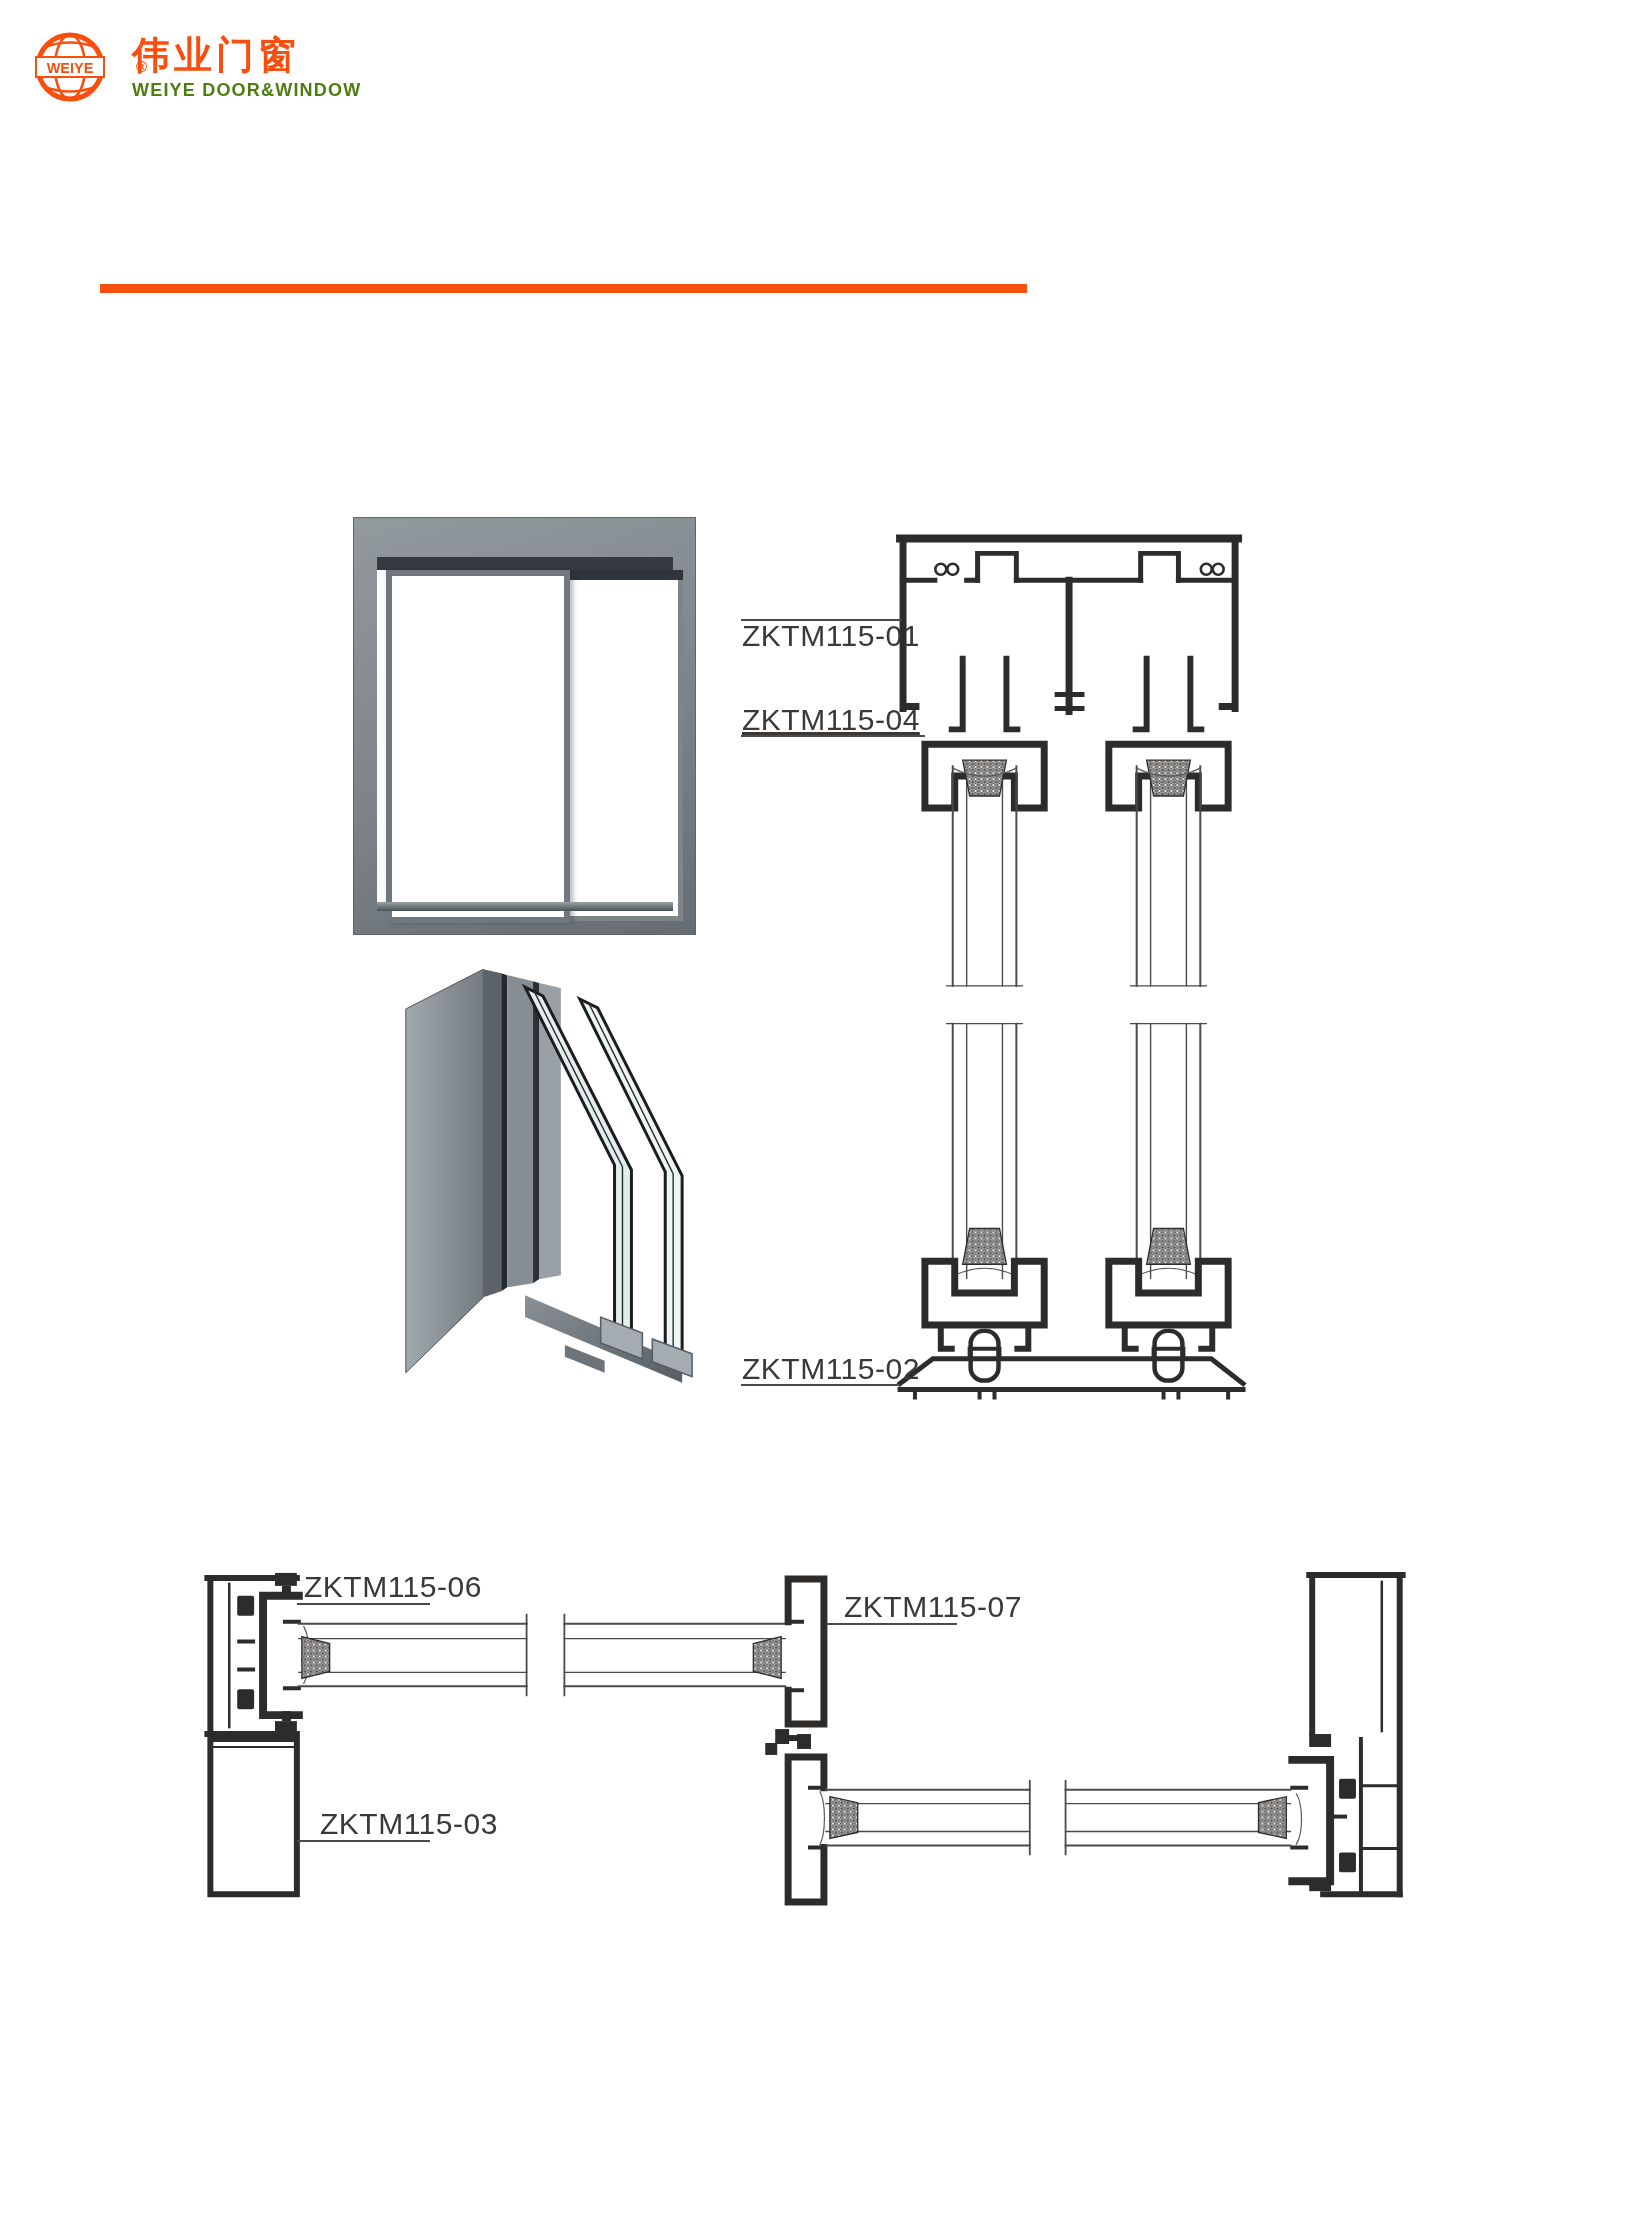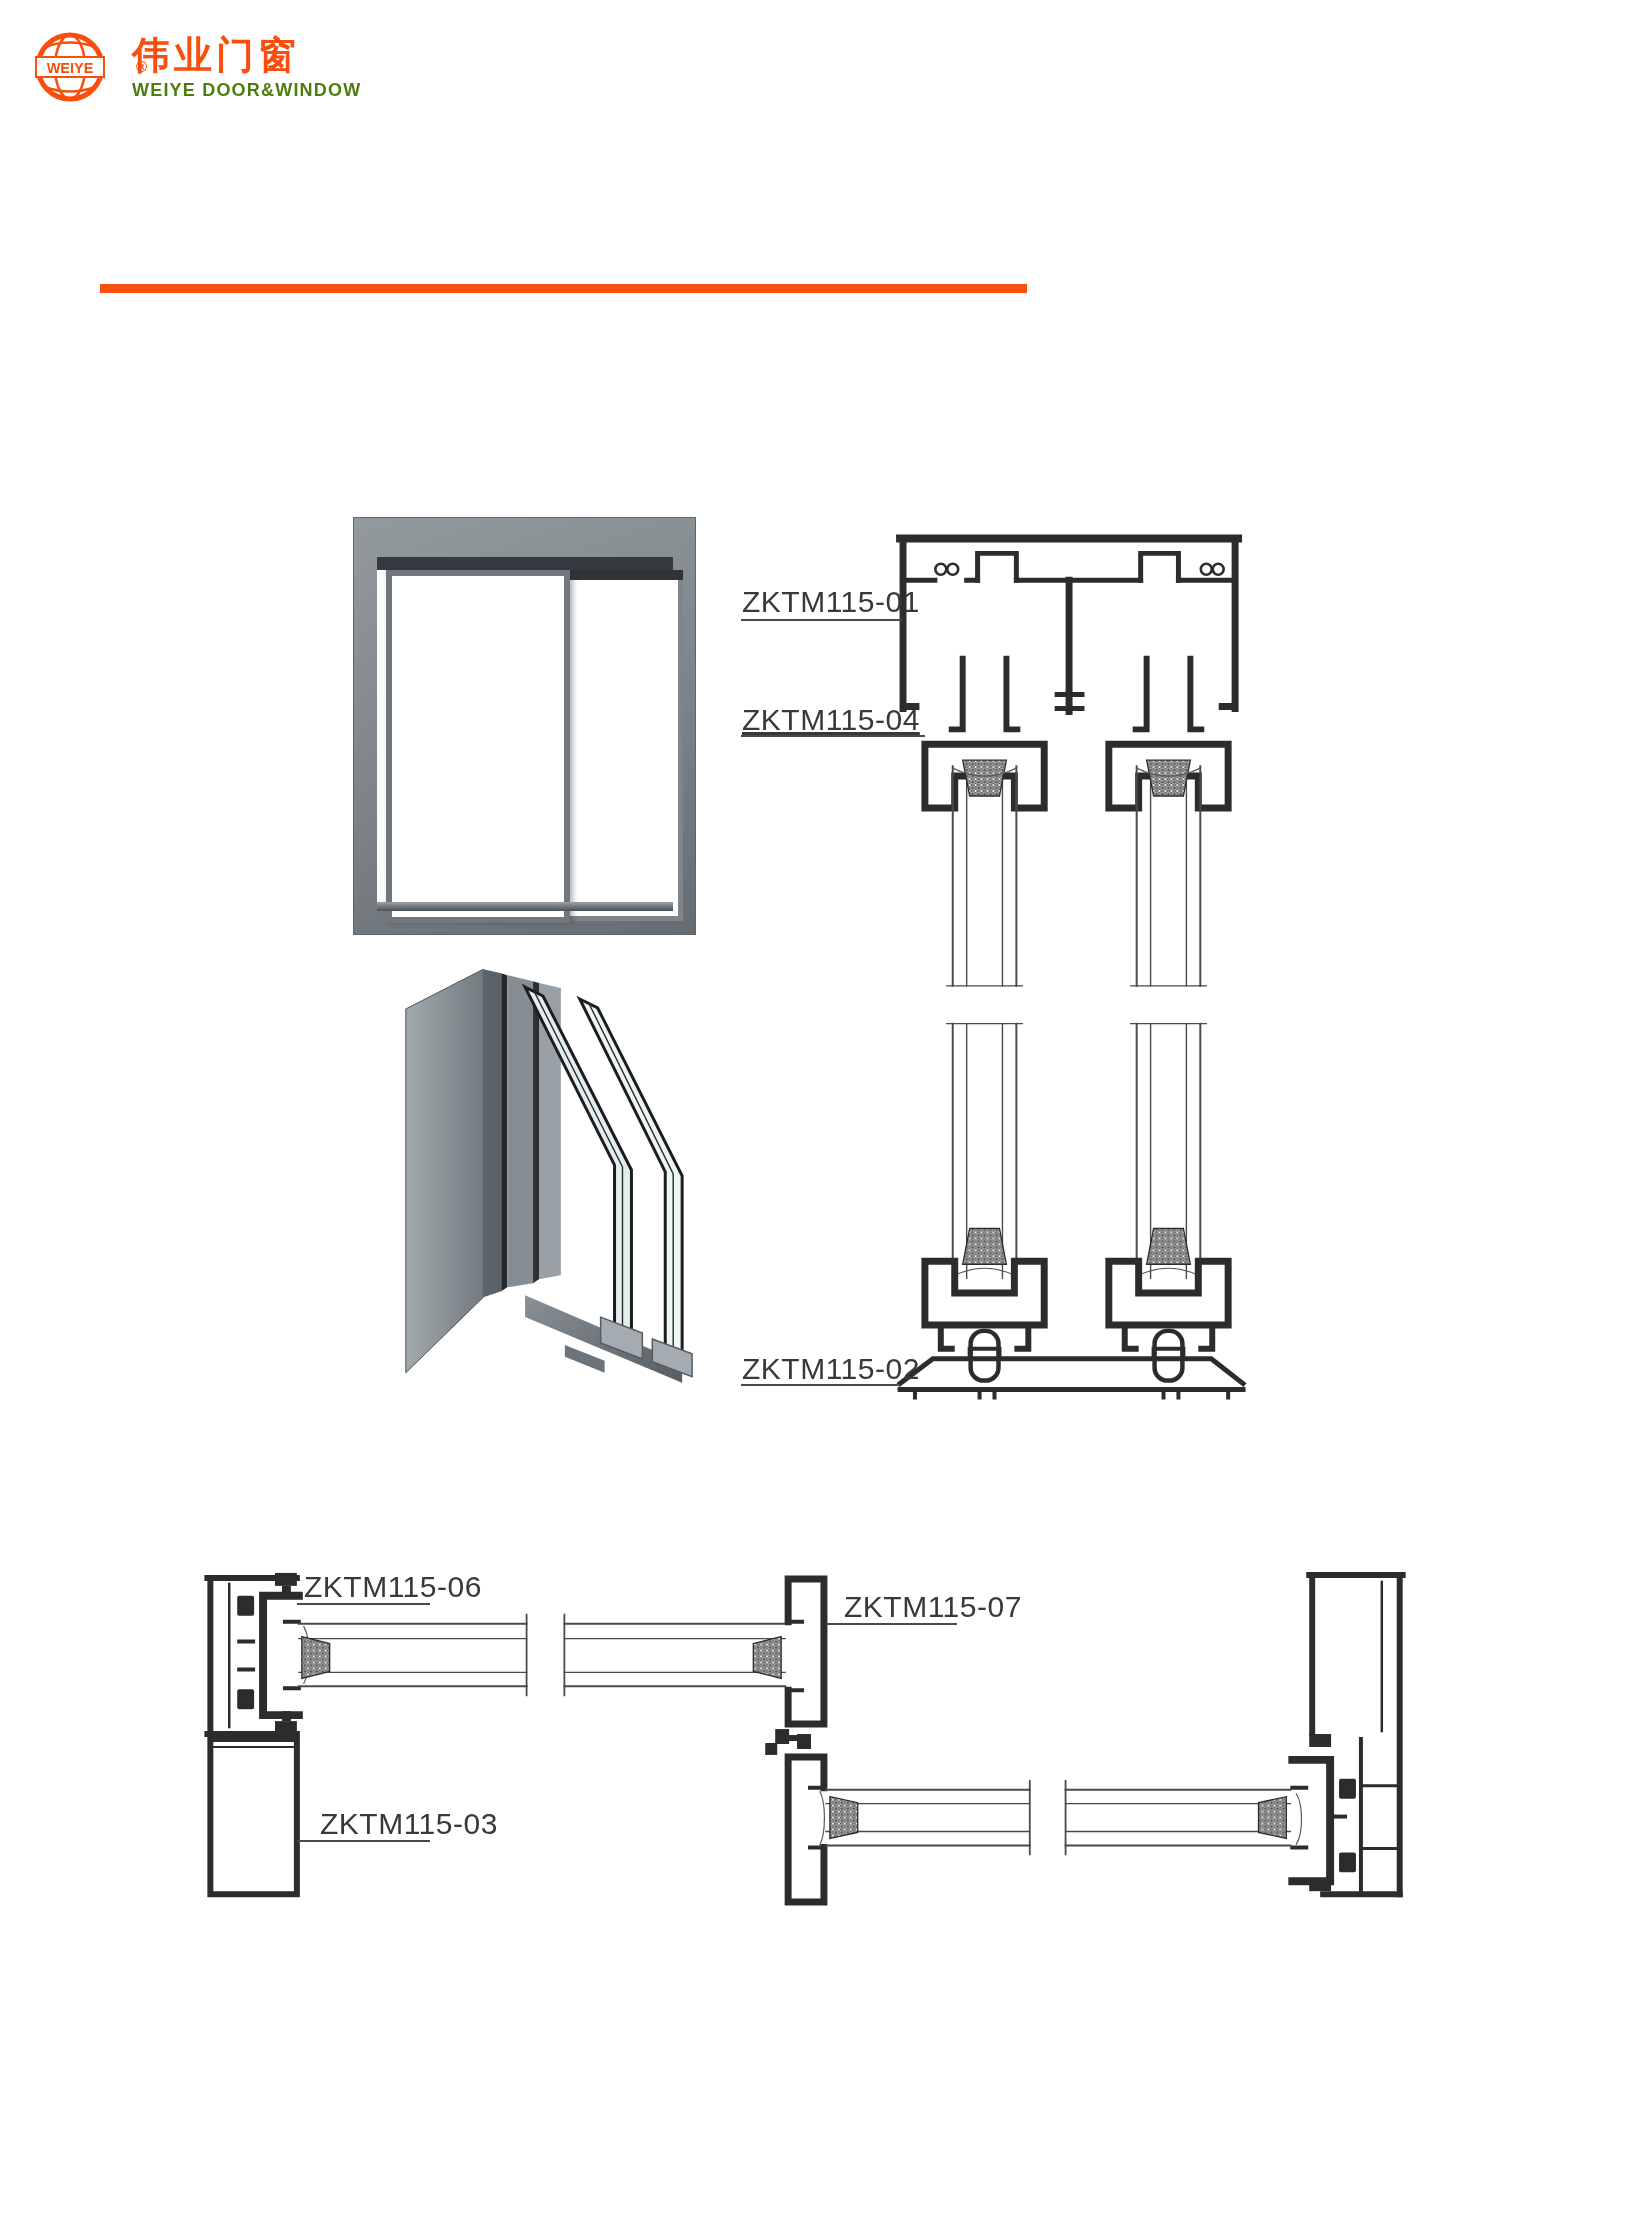--- a/index.html
+++ b/index.html
@@ -219,21 +219,21 @@
       <path d="M1368,1748 V1900" stroke-width="4"></path>
       <path d="M1368,1795 H1404 M1368,1858 H1404" stroke-width="3"></path>
       <rect x="1346" y="1788" width="17" height="20" rx="2" fill="#2e2c2b" stroke="none"></rect>
       <rect x="1346" y="1862" width="17" height="20" rx="2" fill="#2e2c2b" stroke="none"></rect>
       <path d="M1352,1826 h-14" stroke-width="4"></path>
       <rect x="1316" y="1743" width="22" height="13" fill="#2e2c2b" stroke="none"></rect>
       <rect x="1316" y="1888" width="22" height="13" fill="#2e2c2b" stroke="none"></rect>
     </svg>
   </div>
 
-  <div class="part-label" style="left:742px;top:585px;">ZKTM115-01</div>
+  <div class="part-label" style="left:742px;top:619px;">ZKTM115-01</div>
   <div class="leader" style="left:741px;top:619px;width:161px;"></div>
 
   <div class="part-label" style="left:742px;top:703px;text-decoration:underline;">ZKTM115-04</div>
   <div class="leader" style="left:741px;top:735px;width:184px;"></div>
 
   <div class="part-label" style="left:742px;top:1352px;">ZKTM115-02</div>
   <div class="leader" style="left:741px;top:1384px;width:159px;"></div>
 
   <div class="part-label" style="left:304px;top:1570px;">ZKTM115-06</div>
   <div class="leader" style="left:297px;top:1603px;width:133px;"></div>

